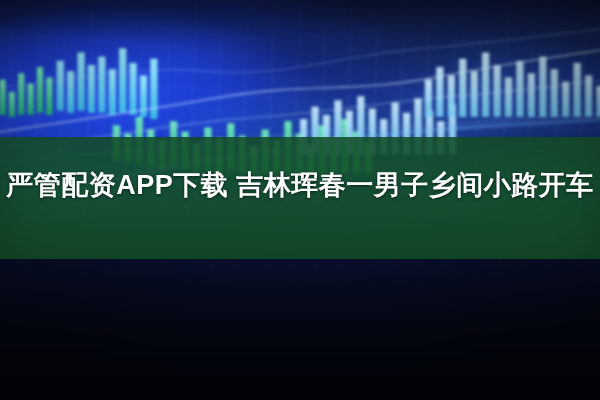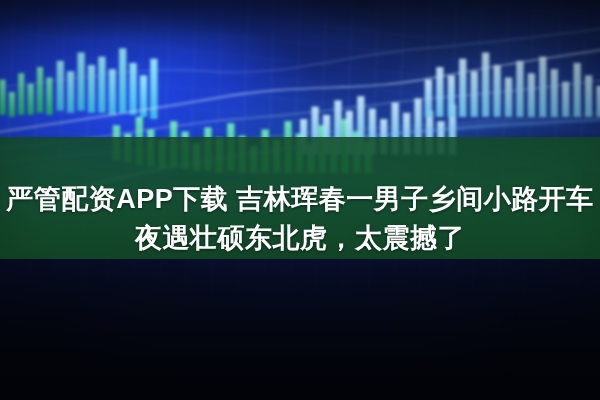--- a/index.html
+++ b/index.html
@@ -261,18 +261,17 @@
       <path d="M0,96 C70,92 130,74 210,80 C290,86 340,64 420,58 C490,52 550,44 600,38" fill="none" stroke="rgba(170,205,255,0.28)" stroke-width="1.2"></path>
       <path d="M0,168 C110,160 190,150 280,142 C370,134 460,130 600,120" fill="none" stroke="rgba(160,200,255,0.30)" stroke-width="1.1"></path>
       <path d="M60,200 C140,176 210,166 300,152 C390,138 470,132 600,126" fill="none" stroke="rgba(120,190,255,0.55)" stroke-width="2.2" filter="blur(1px)"></path>
     </svg>
 
     <div class="art-layer" id="bg-vignette"></div>
   </div>
 
   <div id="green-band" style="top:137px; height:122px;"></div>
 
-  <div id="headline" style="top:180px;">
+  <div id="headline" style="top:166px;">
     <span class="headline-line">严管配资APP下载 吉林珲春一男子乡间小路开车</span>
-    <span class="headline-line">夜遇壮硕东北虎，太震撼了</span>
   </div>
 
 </div>
 
 </body></html>

